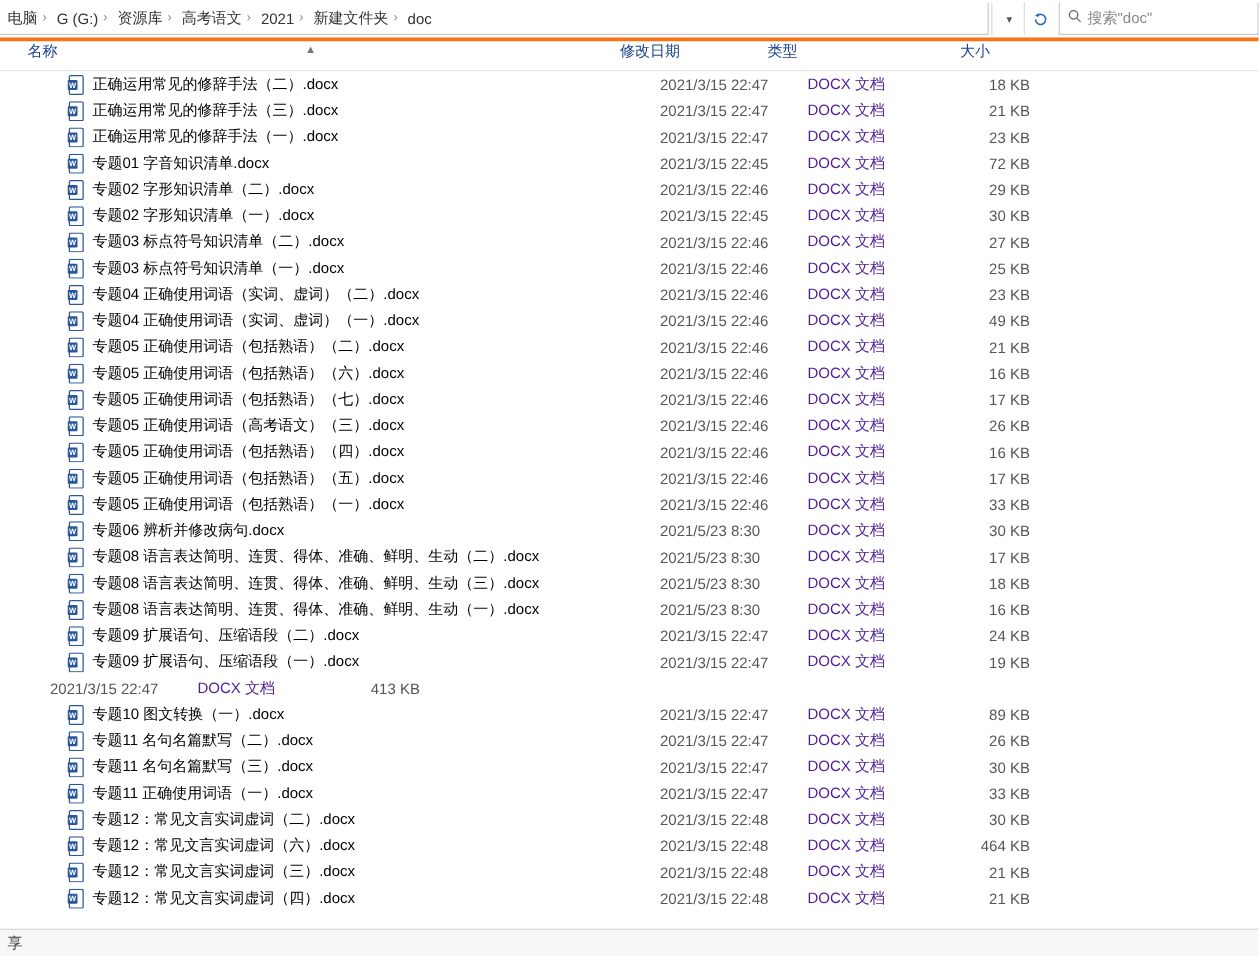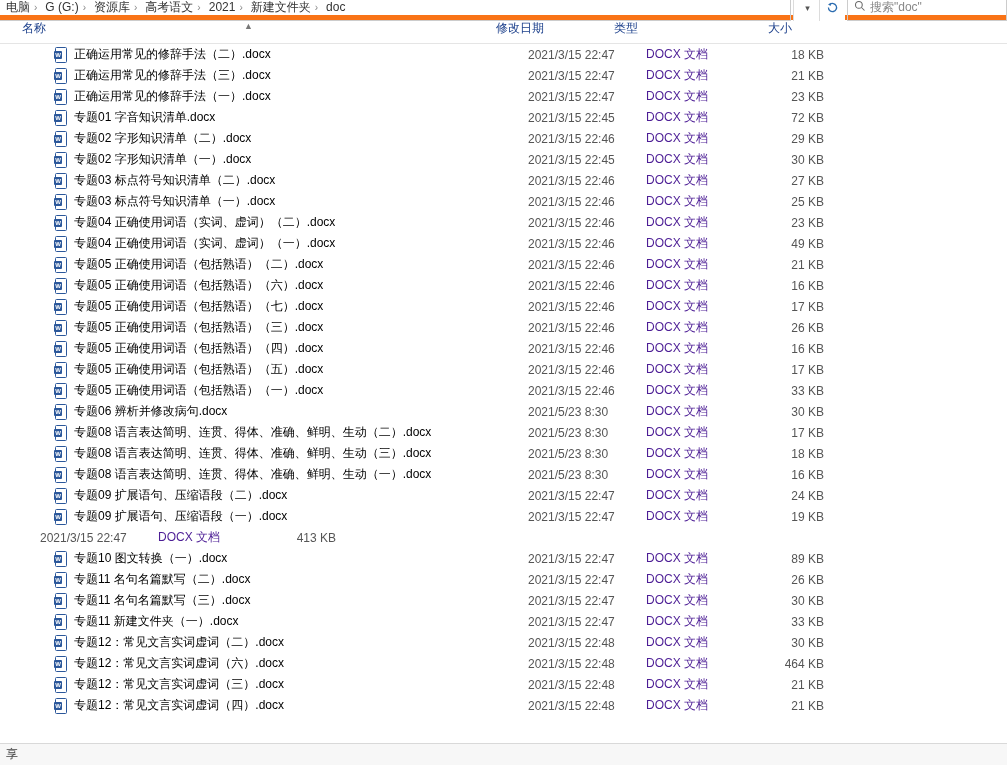--- a/index.html
+++ b/index.html
@@ -11,22 +11,22 @@
     width: 1007px;
     height: 765px;
     overflow: hidden;
     display: flex;
     flex-direction: column;
   }
   
   .addr {
     display: flex;
     align-items: center;
-    height: 20px;
-    border-bottom: 5px solid #f97316;
+    height: 33px;
+    border-bottom: 3px solid #f97316;
     background: #fff;
   }
   .crumbs {
     flex: 1;
     display: flex;
     align-items: center;
     padding: 0 4px;
     overflow: hidden;
     border: 1px solid #ccc;
     border-left: none;
@@ -421,21 +421,21 @@
       </div>
       <div class="row">
         <div class="cell name">
           <span class="docx-icon">
             <svg width="14" height="16" viewBox="0 0 14 16">
               <rect x="1.5" y="0.5" width="11" height="15" rx="1" fill="#fff" stroke="#2b579a"></rect>
               <rect x="0" y="4" width="8" height="8" rx="1" fill="#2b579a"></rect>
               <text x="4" y="10" text-anchor="middle" font-size="6" fill="#fff" font-family="Arial" font-weight="bold">W</text>
             </svg>
           </span>
-          <span>专题05 正确使用词语（包括熟语）（三）.docx</span>
+          <span>专题05 正确使用词语（高考语文）（三）.docx</span>
         </div>
         <div class="cell date">2021/3/15 22:46</div>
         <div class="cell type">DOCX 文档</div>
         <div class="cell size">26 KB</div>
       </div>
       <div class="row">
         <div class="cell name">
           <span class="docx-icon">
             <svg width="14" height="16" viewBox="0 0 14 16">
               <rect x="1.5" y="0.5" width="11" height="15" rx="1" fill="#fff" stroke="#2b579a"></rect>
@@ -621,21 +621,21 @@
       </div>
       <div class="row">
         <div class="cell name">
           <span class="docx-icon">
             <svg width="14" height="16" viewBox="0 0 14 16">
               <rect x="1.5" y="0.5" width="11" height="15" rx="1" fill="#fff" stroke="#2b579a"></rect>
               <rect x="0" y="4" width="8" height="8" rx="1" fill="#2b579a"></rect>
               <text x="4" y="10" text-anchor="middle" font-size="6" fill="#fff" font-family="Arial" font-weight="bold">W</text>
             </svg>
           </span>
-          <span>专题11 新建文件夹（一）.docx</span>
+          <span>专题11 正确使用词语（一）.docx</span>
         </div>
         <div class="cell date">2021/3/15 22:47</div>
         <div class="cell type">DOCX 文档</div>
         <div class="cell size">33 KB</div>
       </div>
       <div class="row">
         <div class="cell name">
           <span class="docx-icon">
             <svg width="14" height="16" viewBox="0 0 14 16">
               <rect x="1.5" y="0.5" width="11" height="15" rx="1" fill="#fff" stroke="#2b579a"></rect>

